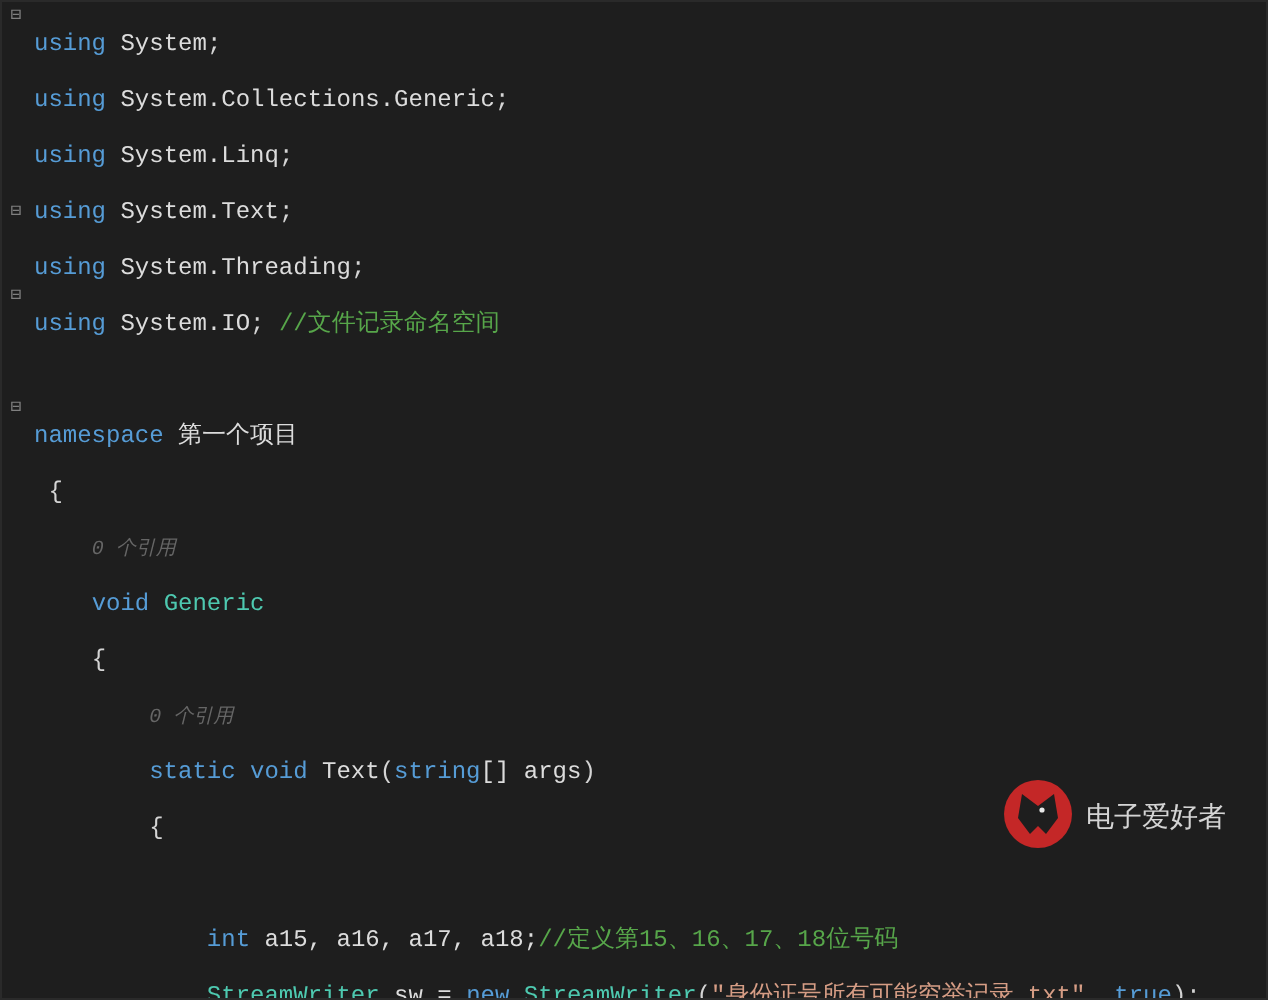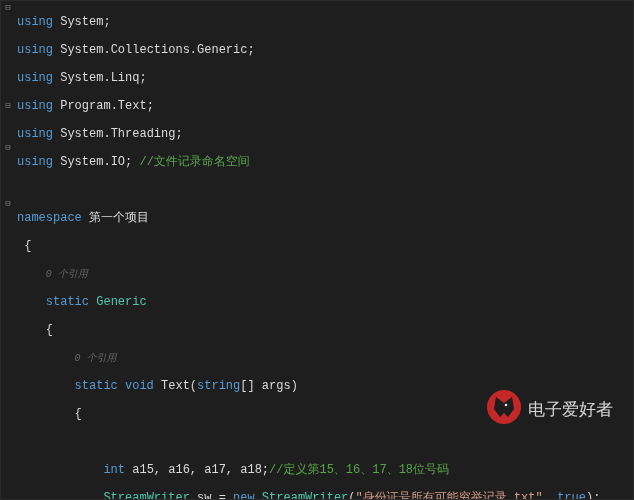--- a/index.html
+++ b/index.html
@@ -49,21 +49,21 @@
     position: absolute;
     right: 20px;
     bottom: 70px;
     display: flex;
     align-items: center;
     gap: 6px;
     opacity: 0.9;
     pointer-events: none;
   }
   .watermark svg { width: 36px; height: 36px; }
-  .watermark-text { color: #e8e8e8; font-size: 17px; font-weight: 500; font-family: sans-serif; }
+  .watermark-text { color: #e8e8e8; font-size: 14px; font-weight: 500; font-family: sans-serif; }
 </style>
 </head>
 <body>
 
 <div class="editor">
   <div class="gutter">
     <div class="gut-mark">⊟</div>
     <div class="gut-mark"></div>
       <div class="gut-mark"></div>
       <div class="gut-mark"></div>
@@ -76,28 +76,28 @@
     <div class="gut-mark">⊟</div>
     <div class="gut-mark"></div>
       <div class="gut-mark"></div>
       <div class="gut-mark"></div>
     <div class="gut-mark">⊟</div>
   </div>
   <div class="code">
 <div class="line"><span class="kw">using</span> <span class="id">System</span>;</div>
 <div class="line"><span class="kw">using</span> <span class="id">System.Collections.Generic</span>;</div>
 <div class="line"><span class="kw">using</span> <span class="id">System.Linq</span>;</div>
-<div class="line"><span class="kw">using</span> <span class="id">Program.Text</span>;</div>
+<div class="line"><span class="kw">using</span> <span class="id">System.Text</span>;</div>
 <div class="line"><span class="kw">using</span> <span class="id">System.Threading</span>;</div>
 <div class="line"><span class="kw">using</span> <span class="id">System.IO</span>; <span class="cmt">//文件记录命名空间</span></div>
 <div class="line"> </div>
 <div class="line"><span class="kw">namespace</span> <span class="id">第一个项目</span></div>
 <div class="line"> <span>{</span></div>
 <div class="line">    <span class="ref">0 个引用</span></div>
-<div class="line">    <span class="kw">static</span> <span class="type">Generic</span></div>
+<div class="line">    <span class="kw">void</span> <span class="type">Generic</span></div>
 <div class="line">    <span>{</span></div>
 <div class="line">        <span class="ref">0 个引用</span></div>
 <div class="line">        <span class="kw">static void</span> <span class="id">Text</span>(<span class="kw">string</span><span class="id">[] args</span>)</div>
 <div class="line">        <span>{</span></div>
 <div class="line"> </div>
 <div class="line">            <span class="kw">int</span><span class="id"> a15, a16, a17, a18;</span><span class="cmt">//定义第15、16、17、18位号码</span></div>
 <div class="line">            <span class="type">StreamWriter</span><span class="id"> sw = </span><span class="kw">new</span><span class="type"> StreamWriter</span>(<span class="str">"身份证号所有可能穷举记录.txt"</span>, <span class="kw">true</span>);</div>
 
 
 

